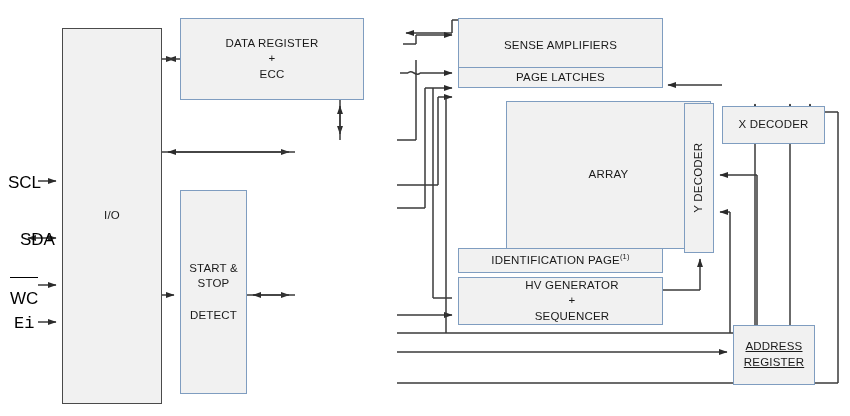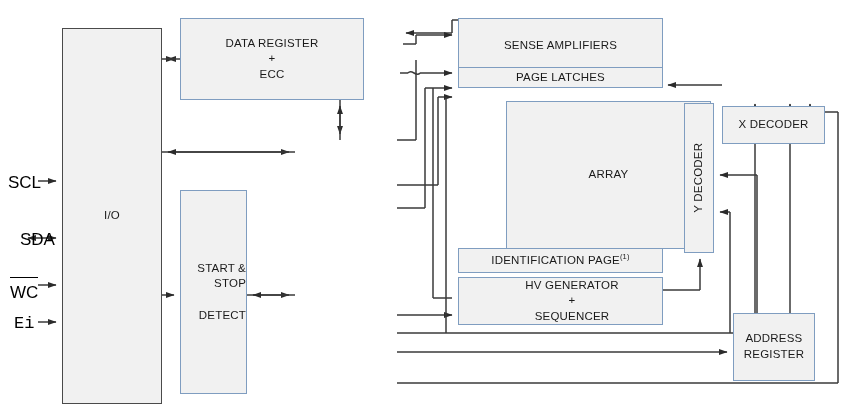--- a/index.html
+++ b/index.html
@@ -30,21 +30,21 @@
   .blk.vert .lbl{
     transform:rotate(-90deg);
     white-space:nowrap;
   }
   .pin{
     position:absolute;
     font-size:17px;
     color:#000;
     white-space:nowrap;
   }
-  .pin .ovl{border-top:1.3px solid #000;display:inline-block;line-height:1.05;padding-top:6px;}
+  .pin .ovl{border-top:1.3px solid #000;display:inline-block;line-height:1.05;padding-top:12px;}
   .sup{font-size:7.5px;vertical-align:super;}
 </style>
 </head>
 <body>
 
 <div id="diagram">
 
   <svg class="wires" viewBox="0 0 850 416">
     <defs>
       <marker id="ar" markerWidth="9" markerHeight="9" refX="8.4" refY="3.1" orient="auto" markerUnits="userSpaceOnUse">
@@ -153,21 +153,21 @@
   <div class="blk dark" style="left:62px;top:28px;width:100px;height:376px;">
     <span class="lbl">I/O</span>
   </div>
 
   <div class="blk" style="left:180px;top:18px;width:184px;height:82px;">
     <span class="lbl">DATA REGISTER
 +
 ECC</span>
   </div>
 
-  <div class="blk" style="left:180px;top:190px;width:67px;height:204px;text-align:right;">
+  <div class="blk" style="left:180px;top:190px;width:67px;height:204px;">
     <span class="lbl">START &amp; STOP
 
 DETECT</span>
   </div>
 
 
   <div class="blk" style="left:458px;top:18px;width:205px;height:56px;">
     <span class="lbl">SENSE AMPLIFIERS</span>
   </div>
 
@@ -190,18 +190,18 @@
   </div>
 
   <div class="blk vert" style="left:684px;top:103px;width:30px;height:150px;">
     <span class="lbl">Y DECODER</span>
   </div>
 
   <div class="blk" style="left:722px;top:66px;width:103px;height:38px;margin-top:40px;">
     <span class="lbl">X DECODER</span>
   </div>
 
-  <div class="blk" style="left:733px;top:313px;width:82px;height:68px;">
+  <div class="blk" style="left:733px;top:325px;width:82px;height:60px;text-decoration:underline;">
     <span class="lbl">ADDRESS
 REGISTER</span>
   </div>
 
 </div>
 
 </body></html>

